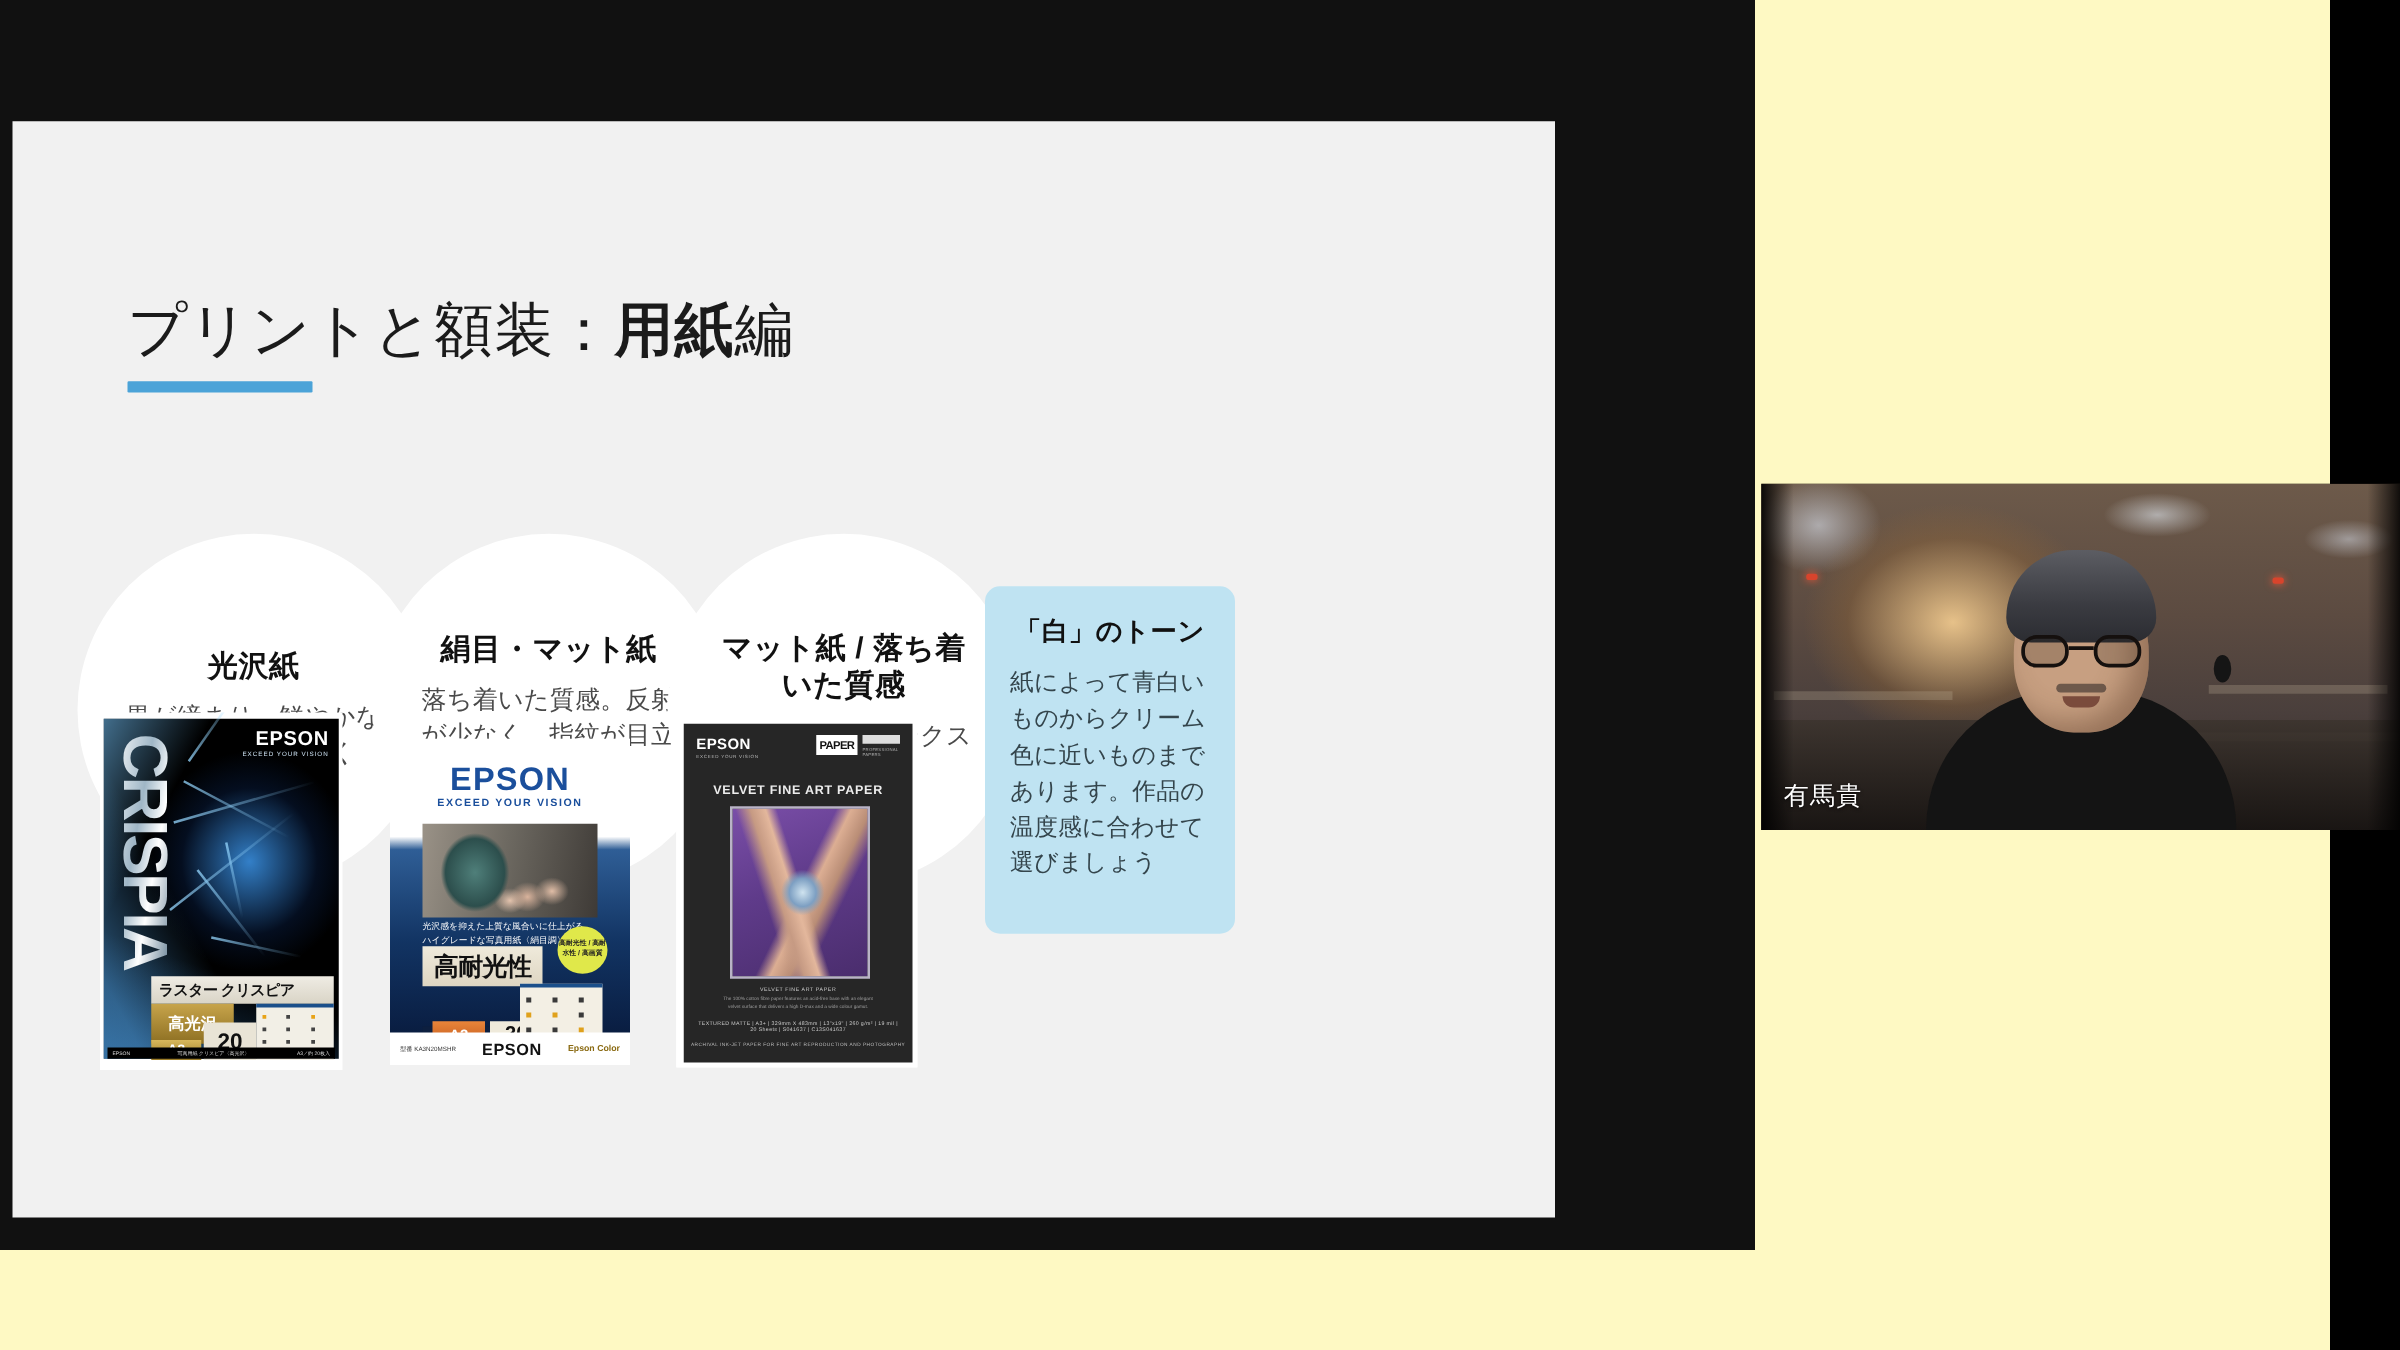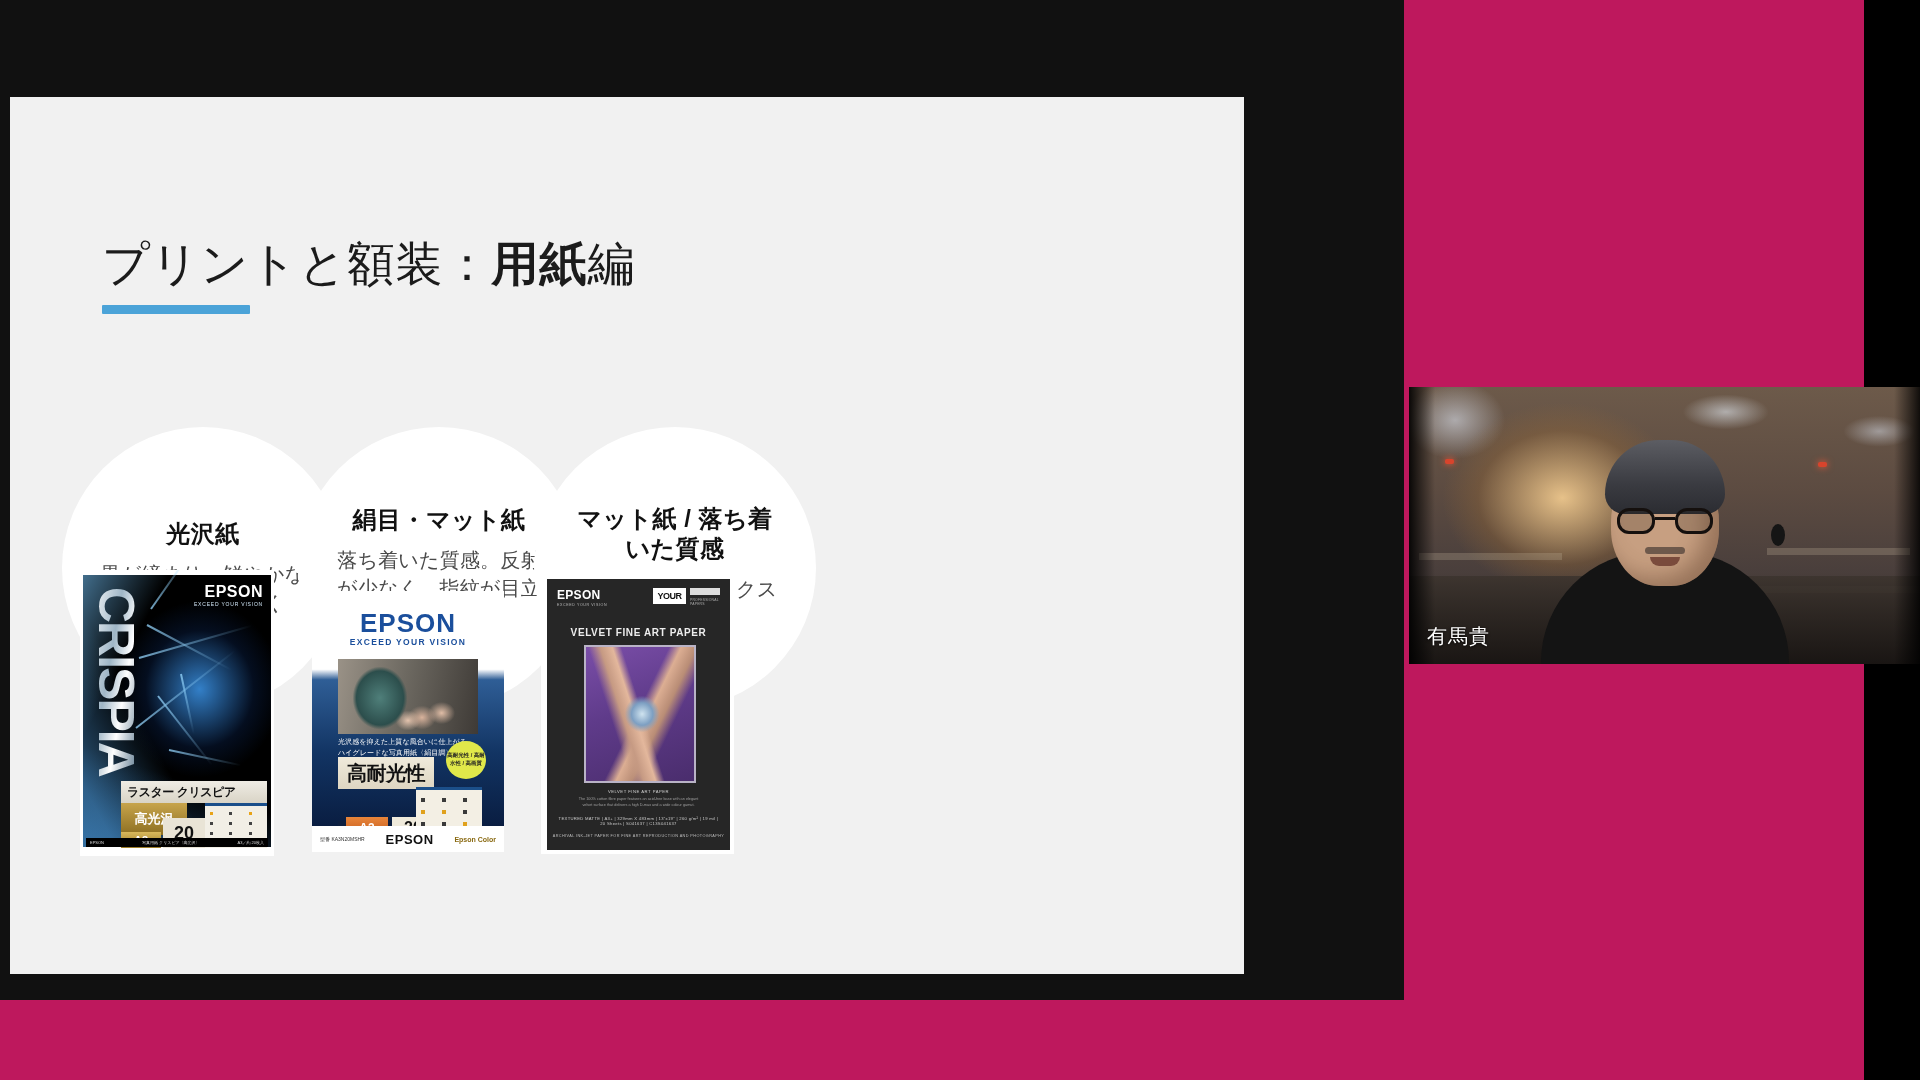--- a/index.html
+++ b/index.html
@@ -2,21 +2,21 @@
 <html><head>
 <meta charset="utf-8">
 <style>
   * { box-sizing: border-box; margin: 0; padding: 0; }
   html, body {
     width: 1920px; height: 1080px;
     background: #000;
     overflow: hidden;
     font-family: "Liberation Sans", "DejaVu Sans", sans-serif;
   }
-  #stage { position: relative; width: 1864px; height: 1080px; background: #be185d; padding-left: 36px; }
+  #stage { position: relative; width: 1864px; height: 1080px; background: #fef9c3; padding-left: 36px; }
 
   
   #share-region {
     position: absolute; left: 0; top: 0; width: 1404px; height: 1000px;
     background: #111111;
   }
   #slide {
     position: absolute; left: 10px; top: 97px;
     width: 1234px; height: 877px;
     background: #f1f1f1;
@@ -258,20 +258,24 @@
       <div class="circle" id="circle-2">
         <div class="circle-title">絹目・マット紙</div>
         <div class="circle-body">落ち着いた質感。反射が少なく、指紋が目立ちにくい</div>
       </div>
 
       <div class="circle" id="circle-3">
         <div class="circle-title">マット紙 / 落ち着いた質感</div>
         <div class="circle-body">光沢が少なく、テクスチャーがある</div>
       </div>
 
+      <div id="callout">
+        <div class="callout-title">「白」のトーン</div>
+        <div class="callout-body">紙によって青白いものからクリーム色に近いものまであります。作品の温度感に合わせて選びましょう</div>
+      </div>
 
       <div class="pkg" id="pkg-1">
         <div class="p1-body">
           <div class="p1-shards">
             <i style="left:34%;top:18%;width:96px;transform:rotate(28deg)"></i>
             <i style="left:30%;top:30%;width:118px;transform:rotate(-16deg)"></i>
             <i style="left:40%;top:44%;width:88px;transform:rotate(52deg)"></i>
             <i style="left:28%;top:56%;width:126px;transform:rotate(-38deg)"></i>
             <i style="left:46%;top:64%;width:74px;transform:rotate(12deg)"></i>
             <i style="left:36%;top:12%;width:70px;transform:rotate(-55deg)"></i>
@@ -340,21 +344,21 @@
       </div>
 
       <div class="pkg" id="pkg-3">
         <div class="p3-body">
           <div class="p3-inner">
             <div class="p3-epson">
               <span>EPSON</span>
               <small>EXCEED YOUR VISION</small>
             </div>
             <div class="p3-digi">
-              <span>YOUR</span>
+              <span>PAPER</span>
             </div>
             <div class="p3-prof">
               <div class="bar"></div>
               <div class="t">PROFESSIONAL PAPERS</div>
             </div>
             <div class="p3-heading">VELVET FINE ART PAPER</div>
             <div class="p3-art"></div>
             <div class="p3-cap1">VELVET FINE ART PAPER</div>
             <div class="p3-cap2">The 100% cotton fibre paper features an acid-free base with an elegant velvet surface that delivers a high D-max and a wide colour gamut.</div>
             <div class="p3-specs">TEXTURED MATTE | A3+ | 329mm X 483mm | 13"x19" | 260 g/m² | 19 mil | 20 Sheets | S041637 | C13S041637</div>

